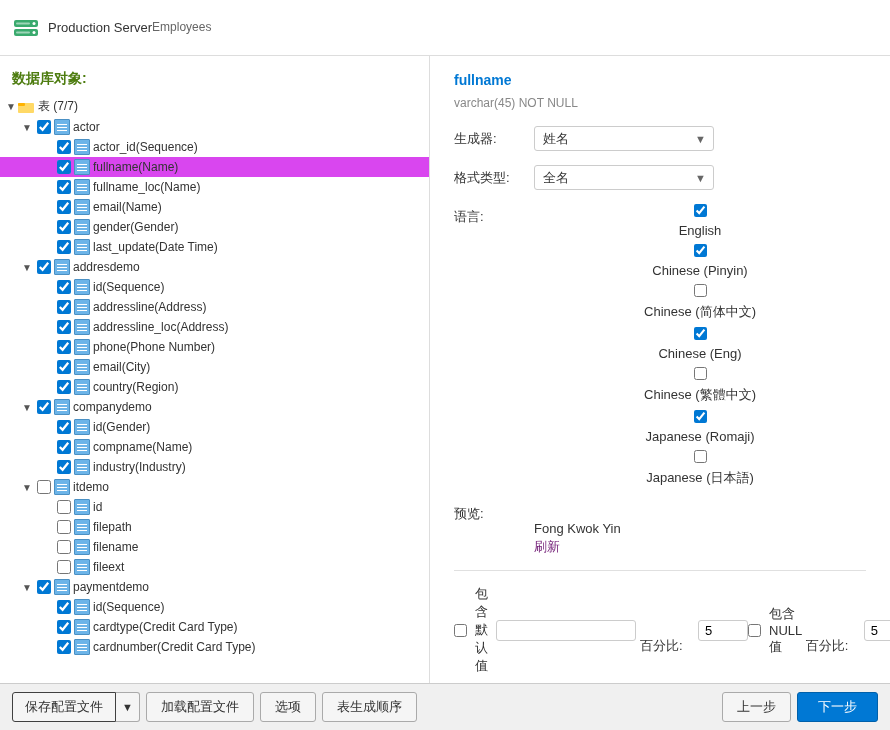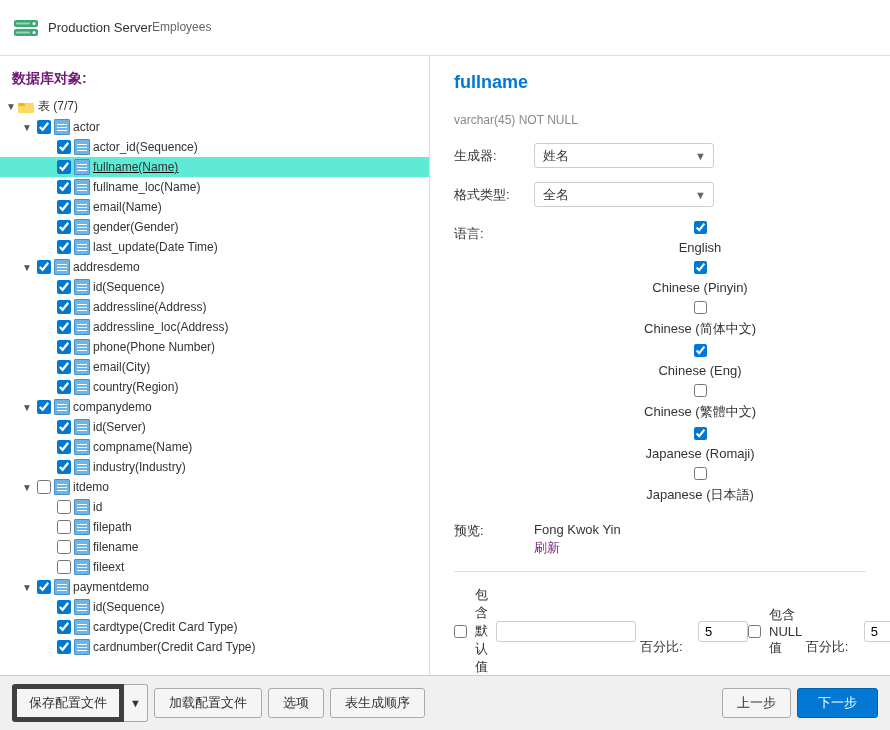--- a/index.html
+++ b/index.html
@@ -42,38 +42,38 @@
     
     .left-panel {
       width: 430px;
       border-right: 1px solid #ddd;
       background: #fff;
       overflow-y: auto;
       padding: 10px 0;
     }
 
     .panel-title {
-      color: #701a75;
+      color: #4d7c0f;
       font-size: 14px;
       font-weight: bold;
       padding: 4px 12px 8px 12px;
     }
 
     .tree {
       padding: 0;
     }
 
     .tree-item {
       display: flex;
       align-items: center;
       padding: 2px 4px;
       cursor: pointer;
       user-select: none;
     }
-    .tree-item.selected { background: #5eead4; text-decoration: underline; }
+    .tree-item.selected { background: #d946ef; }
 
     .tree-indent-0 { padding-left: 4px; }
     .tree-indent-1 { padding-left: 20px; }
     .tree-indent-2 { padding-left: 40px; }
 
     .expand-btn {
       width: 14px;
       height: 14px;
       display: inline-flex;
       align-items: center;
@@ -125,24 +125,24 @@
 
     
     .right-panel {
       flex: 1;
       background: #fff;
       overflow-y: auto;
       padding: 16px 24px;
     }
 
     .field-title {
-      font-size: 18px;
+      font-size: 14px;
       color: #0078d4;
       font-weight: bold;
-      margin-bottom: 20px;
+      margin-bottom: 8px;
     }
     .field-subtitle {
       font-size: 12px;
       color: #888;
       margin-bottom: 16px;
     }
 
     .form-row {
       display: flex;
       align-items: flex-start;
@@ -198,21 +198,21 @@
       gap: 6px;
       font-size: 13px;
       color: #333;
       flex-direction: column;
     }
     .lang-item input[type="checkbox"] {
       accent-color: #0078d4;
     }
 
     .preview-section {
-      margin-top: 4px;
+      margin-top: 20px;
     }
     .preview-value {
       font-size: 13px;
       color: #333;
       margin-bottom: 2px;
     }
     .preview-refresh {
       color: #701a75;
       cursor: pointer;
       font-size: 13px;
@@ -281,21 +281,21 @@
       font-size: 13px;
       cursor: pointer;
       color: #333;
     }
 
     .btn-split {
       display: flex;
     }
     .btn-split .btn-main {
       padding: 5px 12px;
-      border: 5px solid #404040;
+      border: 1px solid #404040;
       border-radius: 3px 0 0 3px;
       background: #f5f5f5;
       font-size: 13px;
       cursor: pointer;
       color: #333;
     }
     .btn-split .btn-arrow {
       padding: 5px 6px;
       border: 1px solid #aaa;
       border-left: none;
@@ -441,21 +441,21 @@
       <div class="tree-item tree-indent-1">
         <span class="expand-btn">▼</span>
         <input type="checkbox" class="checkbox" checked="" style="">
         <span class="table-icon"></span>
         <span class="item-label">companydemo</span>
       </div>
       <div class="tree-item tree-indent-2">
         <span class="expand-btn" style="visibility:hidden">▶</span>
         <input type="checkbox" class="checkbox" checked="" style="">
         <span class="table-icon"></span>
-        <span class="item-label">id(Server)</span>
+        <span class="item-label">id(Gender)</span>
       </div>
       <div class="tree-item tree-indent-2">
         <span class="expand-btn" style="visibility:hidden">▶</span>
         <input type="checkbox" class="checkbox" checked="" style="">
         <span class="table-icon"></span>
         <span class="item-label">compname(Name)</span>
       </div>
       <div class="tree-item tree-indent-2">
         <span class="expand-btn" style="visibility:hidden">▶</span>
         <input type="checkbox" class="checkbox" checked="" style="">

